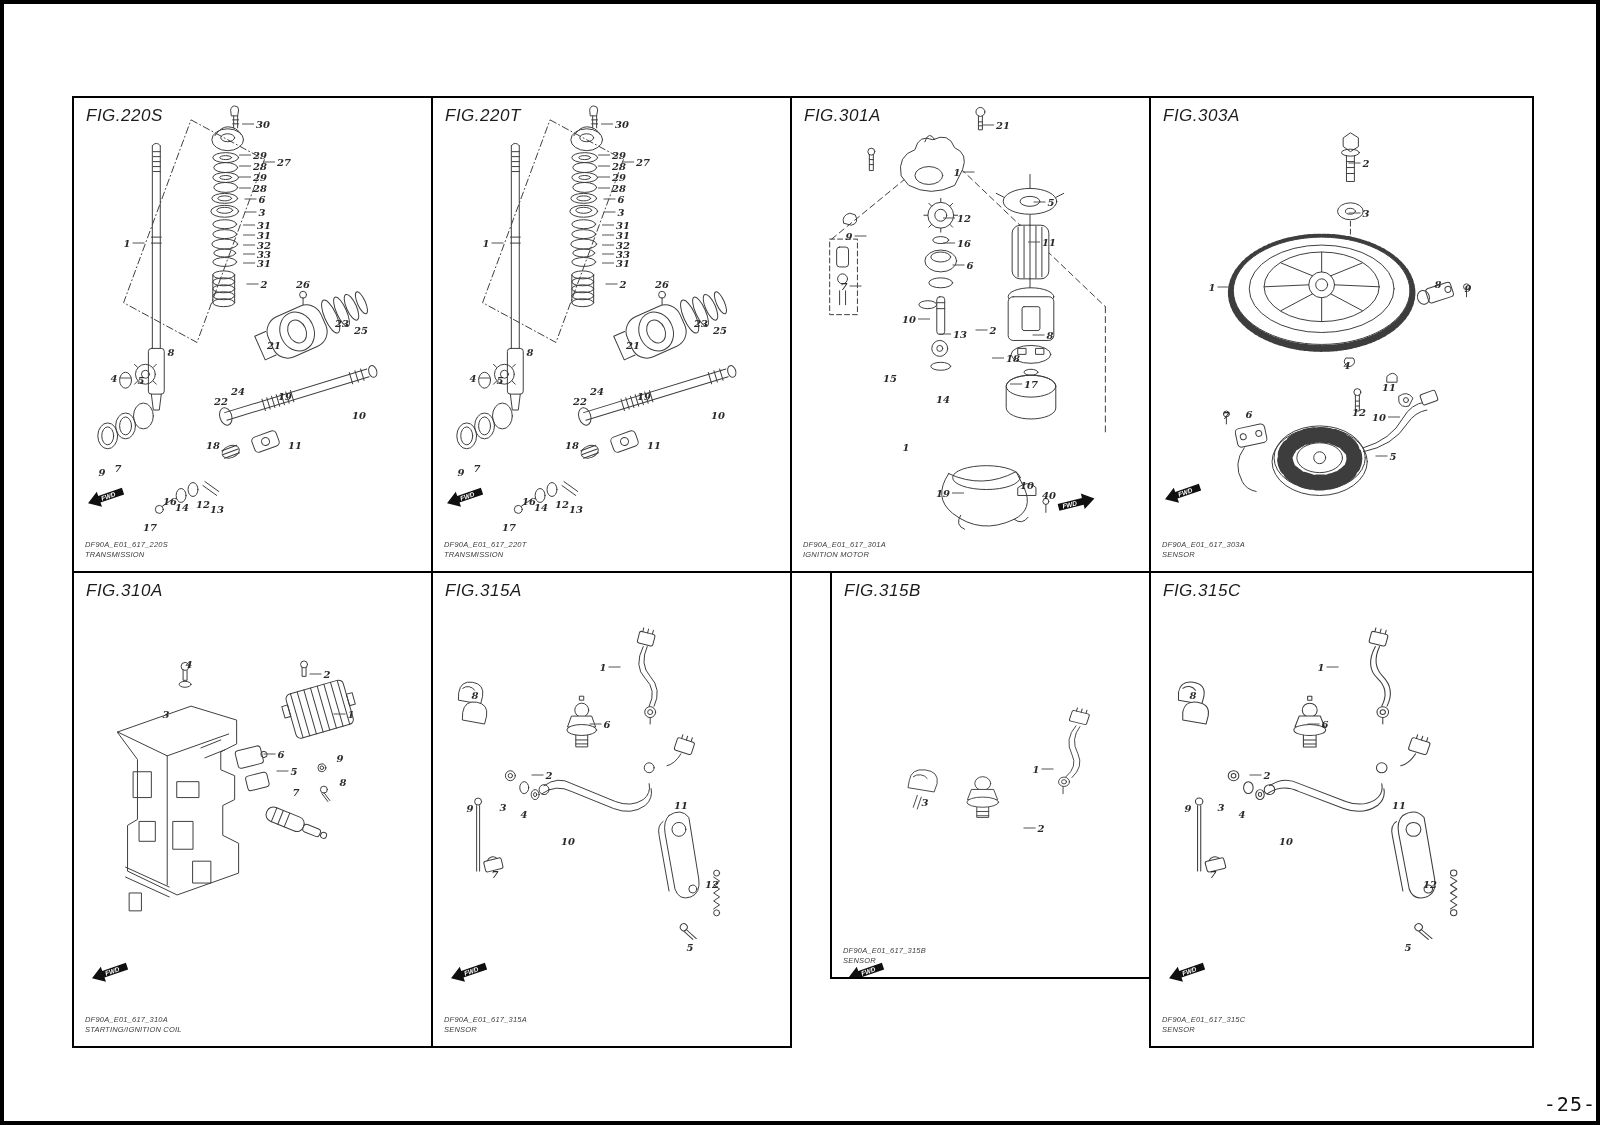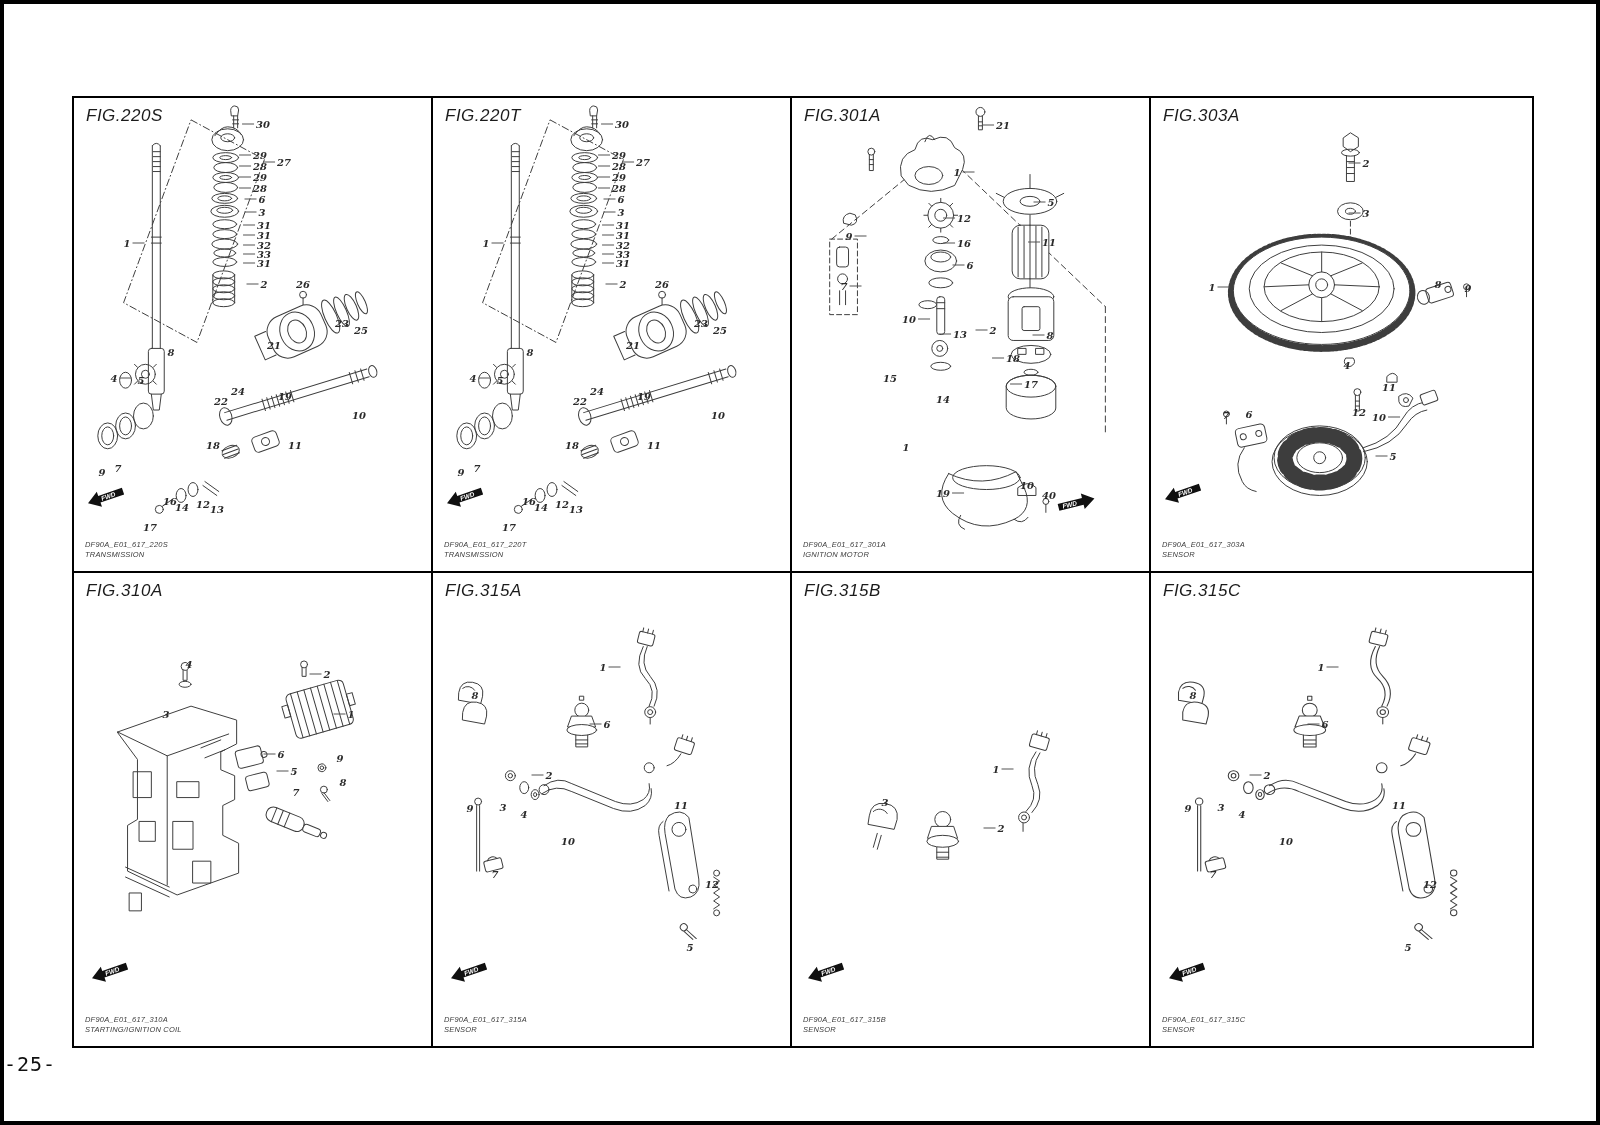--- a/index.html
+++ b/index.html
@@ -18,21 +18,21 @@
   .co.s-r::after{content:"";display:inline-block;width:12px;border-top:1px solid #555;
       vertical-align:3px;margin-left:2px;}
   .caption{position:absolute;left:11px;bottom:11px;font:italic 7.5px "Liberation Sans",sans-serif;
       color:#3c3c3c;line-height:10px;letter-spacing:.2px;z-index:3;white-space:nowrap;}
   .fwd{position:absolute;width:40px;height:18px;z-index:3;transform:rotate(-19deg);}
   .fwd svg{display:block;width:40px;height:18px;}
   .fwd text{font:italic bold 6.5px "Liberation Sans",sans-serif;fill:#fff;}
   .fwd:not(.dir-right) .fwd-right{display:none;}
   .fwd.dir-right .fwd-left{display:none;}
   .fwd.dir-right{transform:rotate(-14deg);}
-  .page-number{position:absolute;left:0;right:0;top:1048px;text-align:left;
+  .page-number{position:absolute;left:0;right:0;top:1088px;text-align:right;
       font:20px "DejaVu Sans Mono",monospace;color:#101010;letter-spacing:1px;}
 </style>
 </head>
 <body>
 
 <div class="page">
   <div id="panels">
       <section class="panel" style="left: 68px; top: 92px; width: 361px; height: 477px;">
     <div class="fig-title">FIG.220S</div>
     <div class="art">
@@ -634,21 +634,21 @@
           <polygon points="39,9 27,1 27,5.5 2,5.5 2,12.5 27,12.5 27,17" fill="#101010"></polygon>
           <text x="6" y="11.3">FWD</text>
         </g>
       </svg>
     </div>
     <div class="caption">
       <div class="cap-code">DF90A_E01_617_315A</div>
       <div class="cap-name">SENSOR</div>
     </div>
   </section>
-      <section class="panel" style="left: 786px; top: 567px; width: 361px; height: 477px;">
+      <section class="panel" style="left: 826px; top: 567px; width: 361px; height: 408px;">
     <div class="fig-title">FIG.315B</div>
     <div class="art">
           <svg viewBox="0 0 360 476" preserveAspectRatio="none">
 <g stroke="#3d3d3d" fill="none" stroke-width="1" stroke-linecap="round" stroke-linejoin="round">
   <path d="M78,244 q2,-14 16,-12 q14,2 12,16 l-3,10 -26,-5 z" fill="#fff"></path>
   <path d="M82,240 a9,9 0 0 1 14,2"></path>
   <path d="M86,262 l-4,14 m8,-12 l-4,14"></path>
   <circle cx="152" cy="248" r="8" fill="#fff"></circle>
   <path d="M141,255 h22 l4,12 h-30 z" fill="#fff"></path>
   <ellipse cx="152" cy="270" rx="16" ry="6" fill="#fff"></ellipse>

